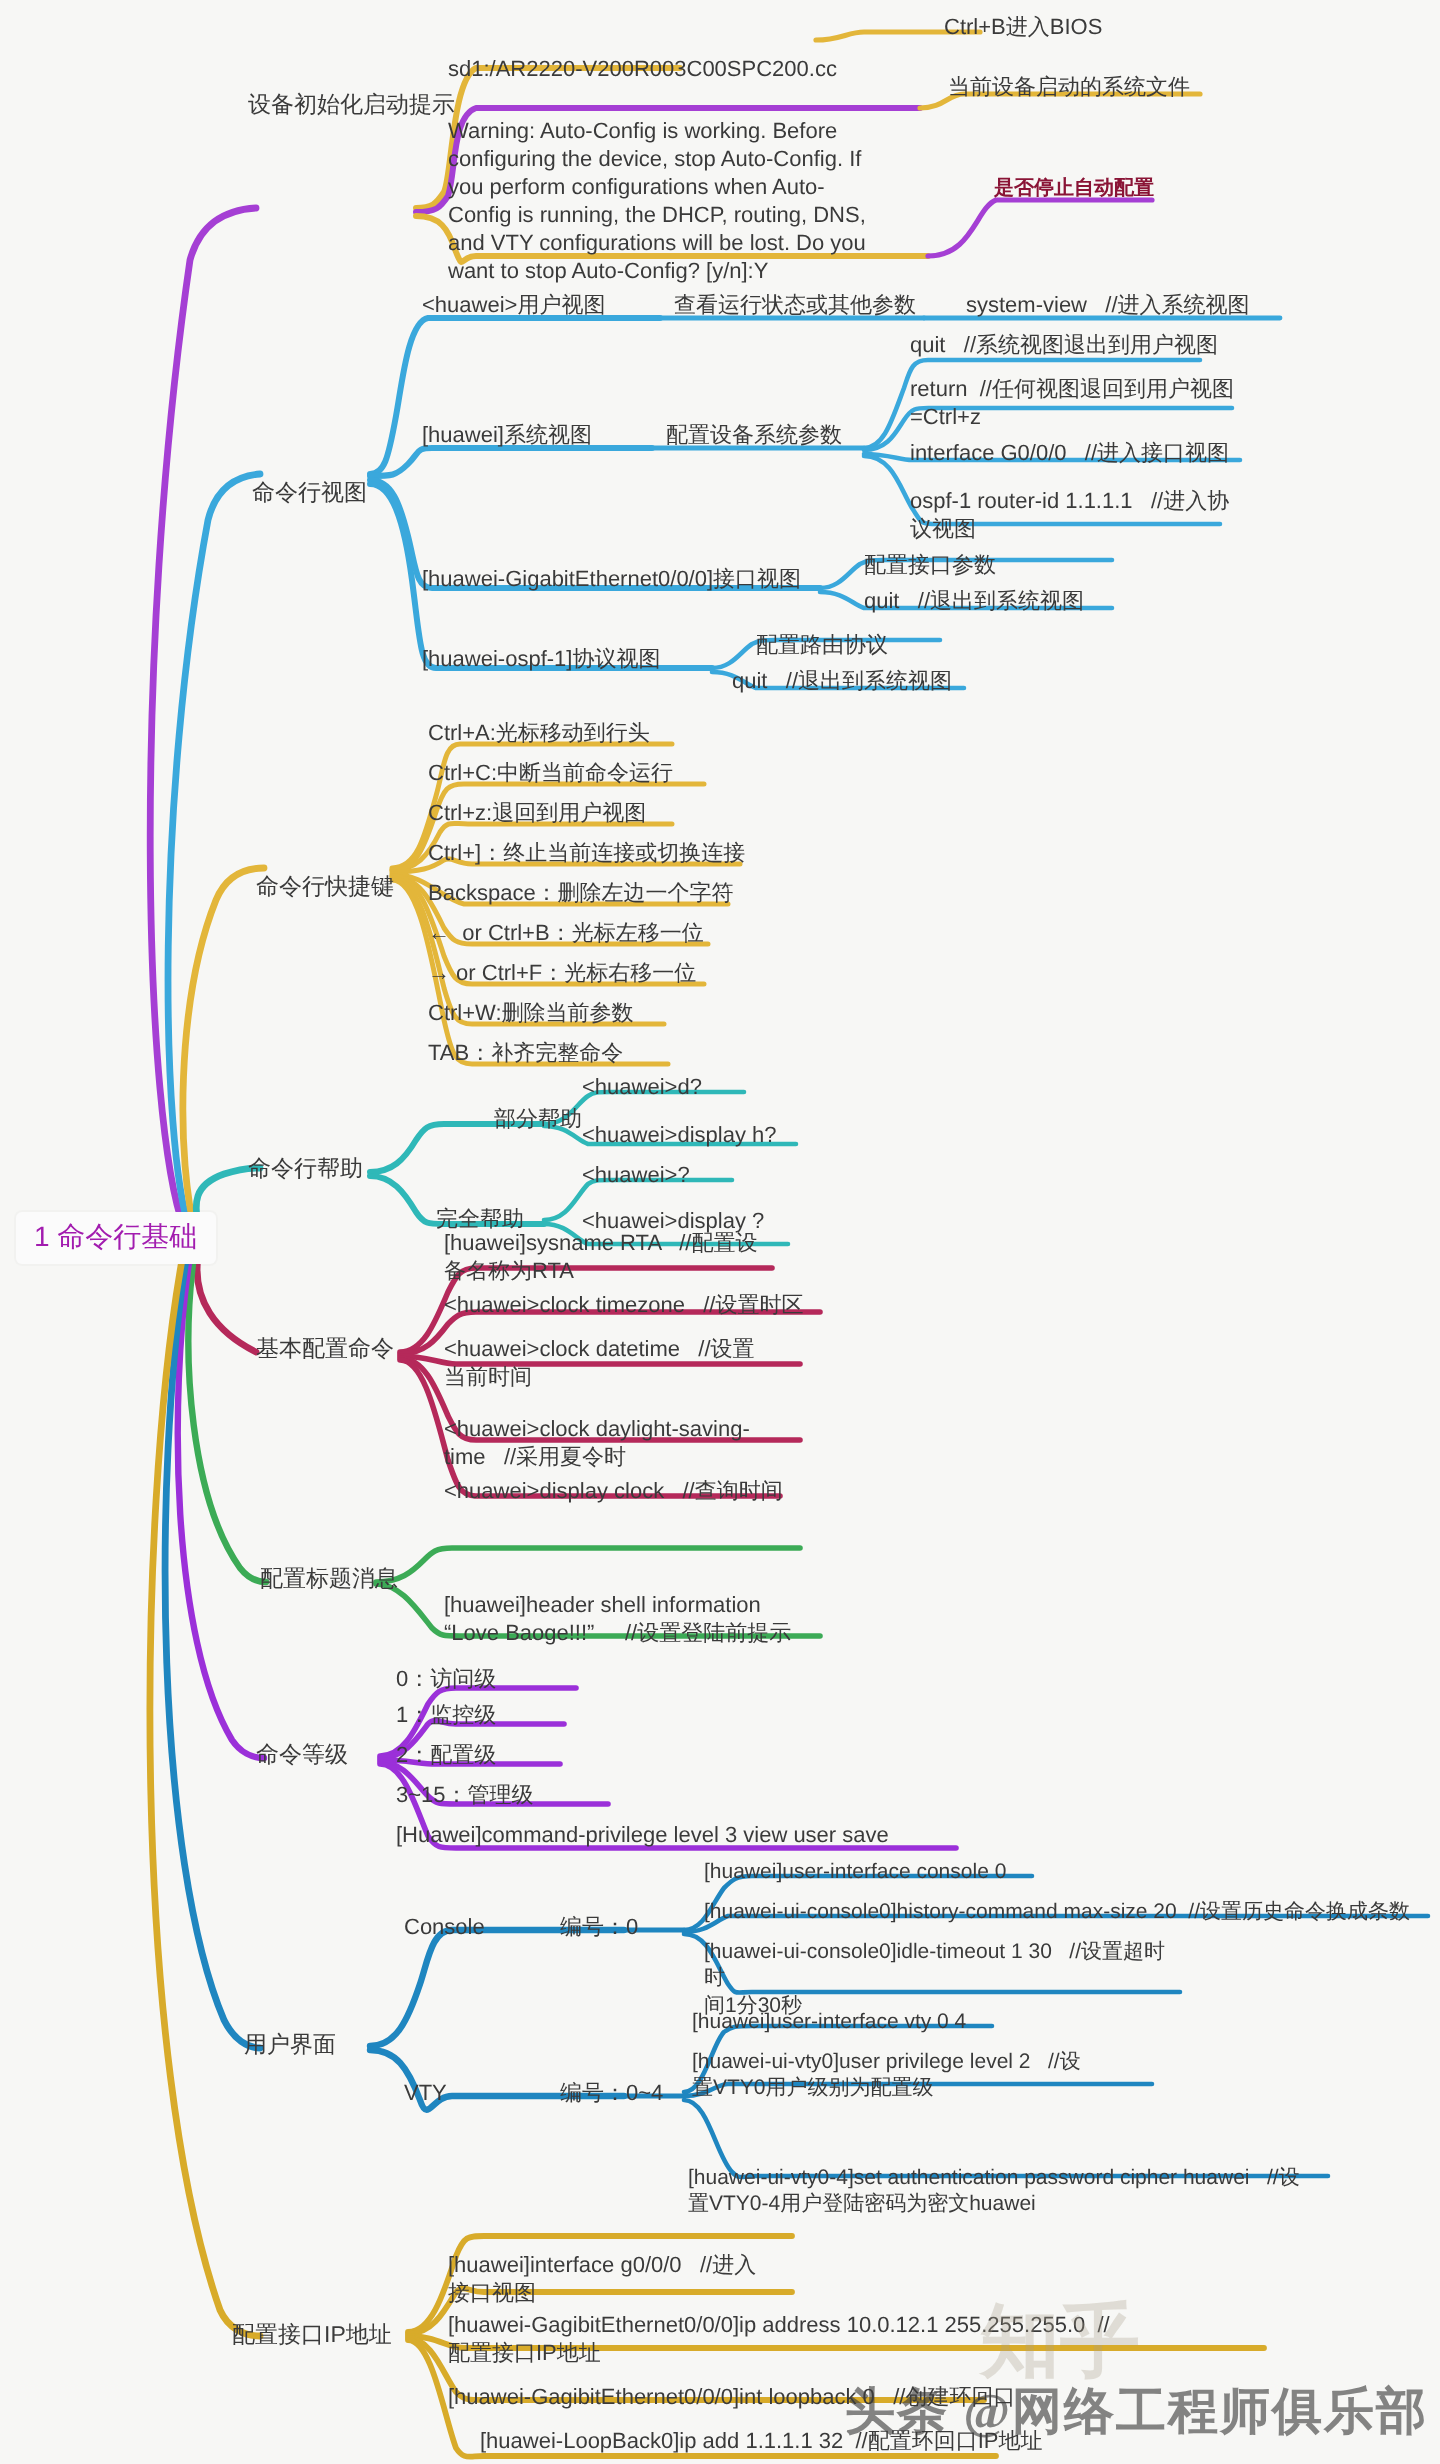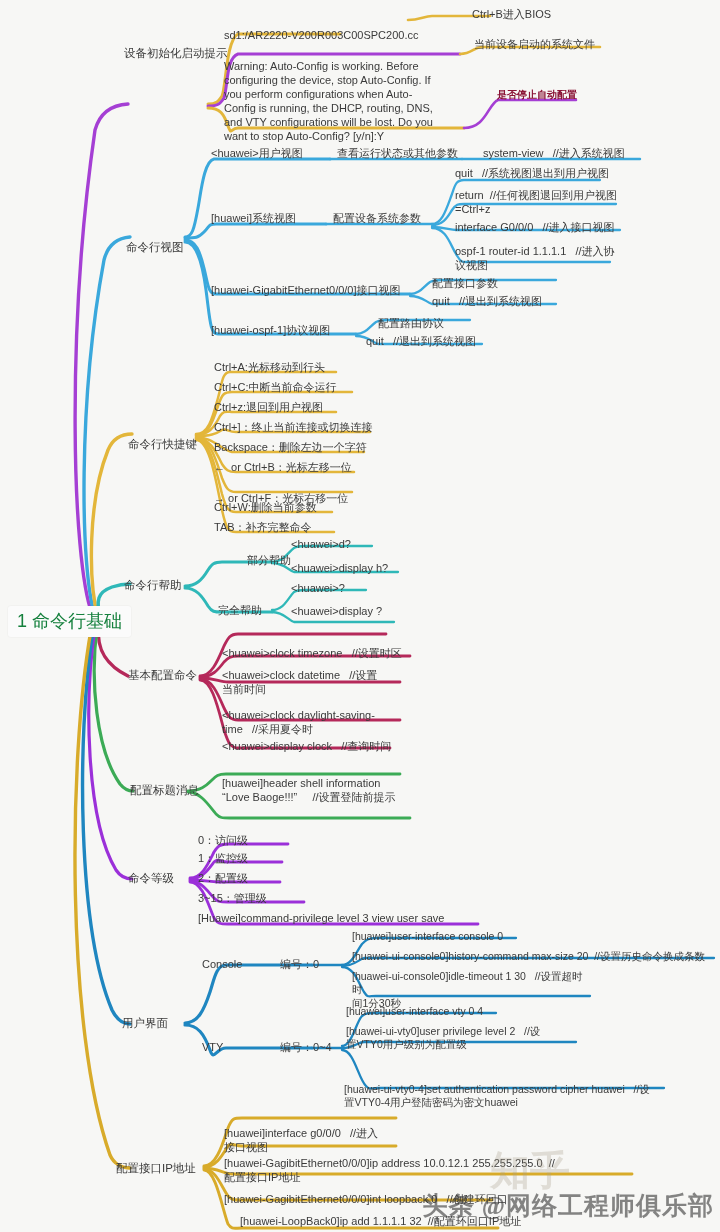--- a/index.html
+++ b/index.html
@@ -1,20 +1,20 @@
 <!DOCTYPE html>
 <html><head>
 <meta charset="utf-8">
 <style>
   html,body{margin:0;padding:0;background:#f7f7f5;}
   body{font-family:"Liberation Sans","DejaVu Sans",sans-serif;}
   #stage{position:relative;width:720px;height:1232px;background:#f7f7f5;overflow:hidden;}
   #wires{position:absolute;left:0;top:0;width:720px;height:1232px;pointer-events:none;}
   .node{position:absolute;color:#3a3a3a;line-height:1.28;white-space:pre-wrap;}
-  .root{background:#fbfbfb;padding:4px 9px;border-radius:3px;font-size:18px;color:#15803d;box-shadow:0 0 0 1px rgba(0,0,0,0.02);}
+  .root{background:#fbfbfb;padding:4px 9px;border-radius:3px;font-size:14px;color:#a21caf;box-shadow:0 0 0 1px rgba(0,0,0,0.02);}
   .l1{font-size:11.5px;}
   .l2{font-size:11px;}
   .l3{font-size:10.5px;}
   .sm{font-size:10px;}
   .wm{position:absolute;right:6px;bottom:10px;font-size:25px;color:rgba(60,60,60,.62);font-family:"Liberation Serif","DejaVu Serif",serif;font-weight:bold;letter-spacing:1px;}
   .wm2{position:absolute;right:150px;bottom:34px;font-size:40px;color:rgba(170,160,140,.30);font-family:"Liberation Serif","DejaVu Serif",serif;font-weight:bold;}
 </style>
 </head>
 <body>
 
@@ -156,42 +156,44 @@
   <div class="node l2" style="left:378px;top:316px;">配置路由协议</div>
   <div class="node l2" style="left:366px;top:334px;">quit   //退出到系统视图</div>
 
   <div class="node l1" style="left:128px;top:437px;">命令行快捷键</div>
   <div class="node l2" style="left:214px;top:360px;">Ctrl+A:光标移动到行头</div>
   <div class="node l2" style="left:214px;top:380px;">Ctrl+C:中断当前命令运行</div>
   <div class="node l2" style="left:214px;top:400px;">Ctrl+z:退回到用户视图</div>
   <div class="node l2" style="left:214px;top:420px;">Ctrl+]：终止当前连接或切换连接</div>
   <div class="node l2" style="left:214px;top:440px;">Backspace：删除左边一个字符</div>
   <div class="node l2" style="left:214px;top:460px;">←  or Ctrl+B：光标左移一位</div>
-  <div class="node l2" style="left:214px;top:480px;margin-top:11px;">→ or Ctrl+F：光标右移一位</div>
+  <div class="node l2" style="left:214px;top:480px;">→ or Ctrl+F：光标右移一位</div>
   <div class="node l2" style="left:214px;top:500px;">Ctrl+W:删除当前参数</div>
   <div class="node l2" style="left:214px;top:520px;">TAB：补齐完整命令</div>
 
   <div class="node l1" style="left:124px;top:578px;">命令行帮助</div>
   <div class="node l2" style="left:218px;top:553px;margin-left:29px;">部分帮助</div>
   <div class="node l2" style="left:291px;top:537px;">&lt;huawei&gt;d?</div>
   <div class="node l2" style="left:291px;top:561px;">&lt;huawei&gt;display h?</div>
   <div class="node l2" style="left:218px;top:603px;text-align:center;">完全帮助</div>
   <div class="node l2" style="left:291px;top:581px;">&lt;huawei&gt;?</div>
   <div class="node l2" style="left:291px;top:604px;">&lt;huawei&gt;display ?</div>
 
   <div class="node l1" style="left:128px;top:668px;">基本配置命令</div>
+  <div class="node l2" style="left:222px;top:615px;width:170px;">[huawei]sysname RTA   //配置设
+备名称为RTA</div>
   <div class="node l2" style="left:222px;top:646px;">&lt;huawei&gt;clock timezone   //设置时区</div>
   <div class="node l2" style="left:222px;top:668px;width:180px;">&lt;huawei&gt;clock datetime   //设置
 当前时间</div>
   <div class="node l2" style="left:222px;top:708px;width:180px;">&lt;huawei&gt;clock daylight-saving-
 time   //采用夏令时</div>
   <div class="node l2" style="left:222px;top:739px;">&lt;huawei&gt;display clock   //查询时间</div>
 
   <div class="node l1" style="left:130px;top:783px;">配置标题消息</div>
-  <div class="node l2" style="left:222px;top:776px;width:245px;">[huawei]header shell information
+  <div class="node l2" style="left:222px;top:796px;width:245px;">[huawei]header shell information
 “Love Baoge!!!”     //设置登陆前提示</div>
 
   <div class="node l1" style="left:128px;top:871px;">命令等级</div>
   <div class="node l2" style="left:198px;top:833px;">0：访问级</div>
   <div class="node l2" style="left:198px;top:851px;">1：监控级</div>
   <div class="node l2" style="left:198px;top:871px;">2：配置级</div>
   <div class="node l2" style="left:198px;top:891px;">3~15：管理级</div>
   <div class="node l2" style="left:198px;top:911px;">[Huawei]command-privilege level 3 view user save</div>
 
   <div class="node l1" style="left:122px;top:1016px;">用户界面</div>

